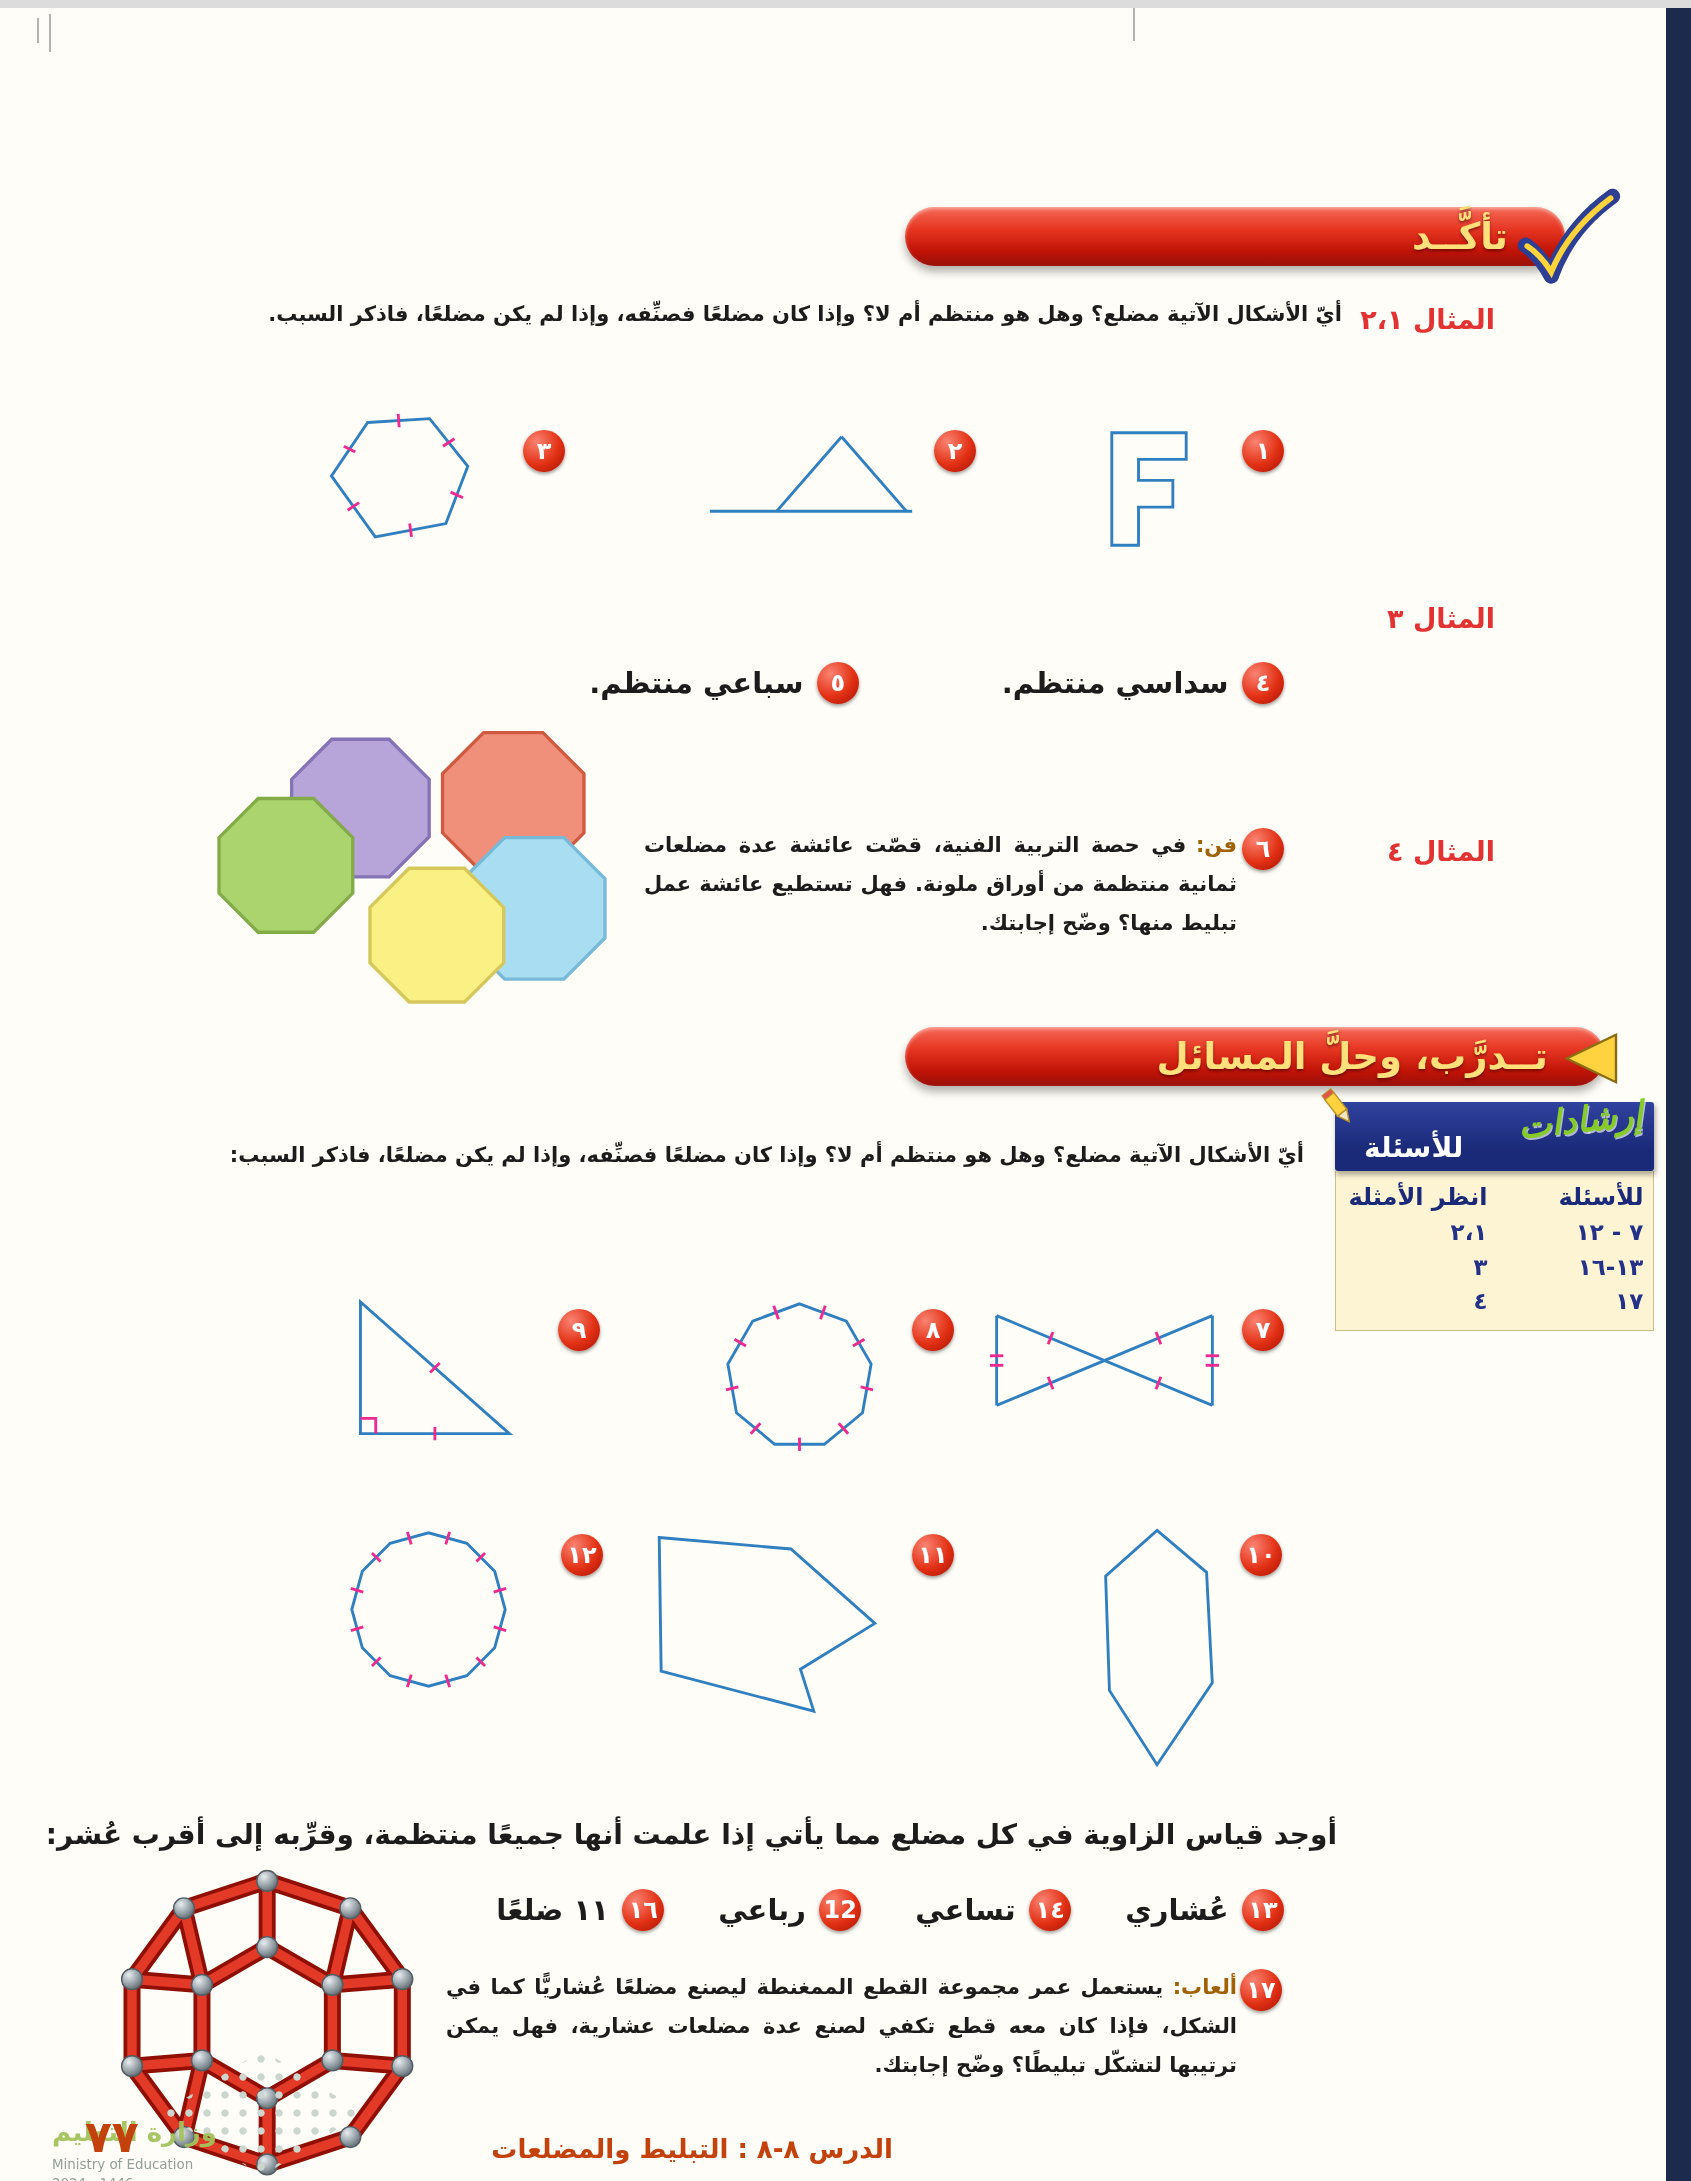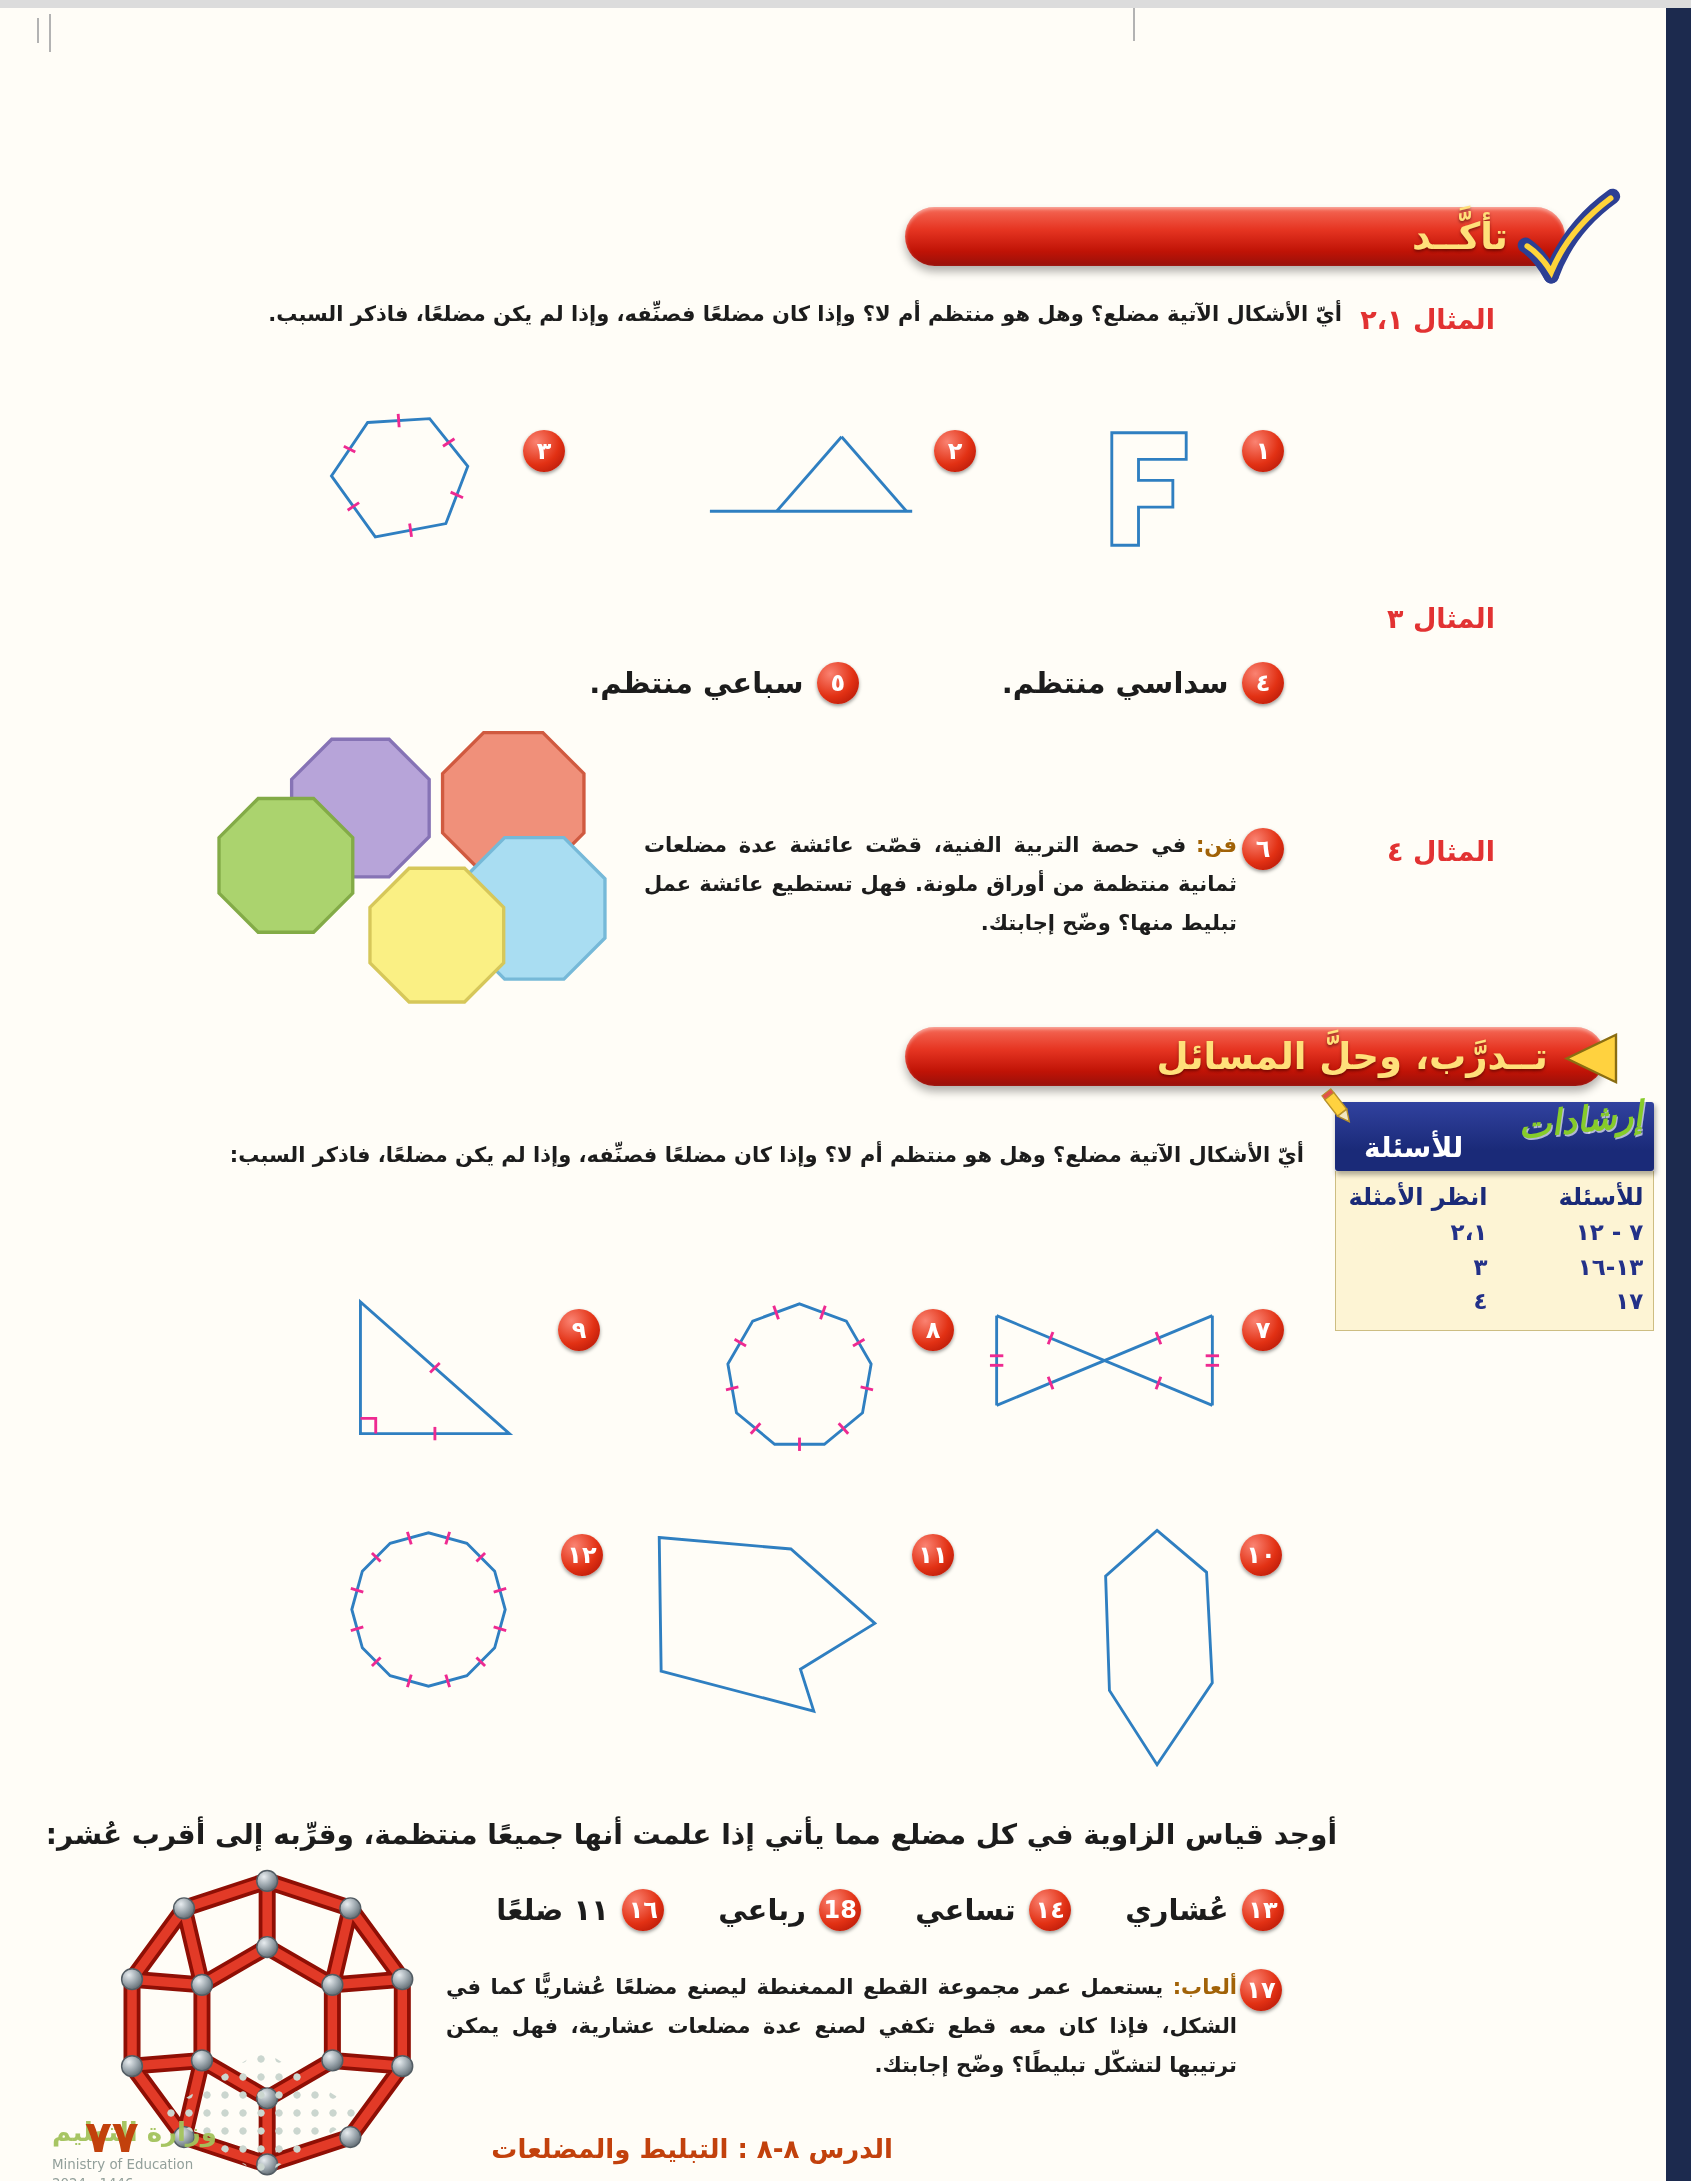--- a/index.html
+++ b/index.html
@@ -253,21 +253,21 @@
   <div class="item-row" style="right:407px;top:1881px;gap:54px">
     <div class="item">
       <div class="ibadge">١٣</div>
       <div class="ilabel">عُشاري</div>
     </div>
     <div class="item">
       <div class="ibadge">١٤</div>
       <div class="ilabel">تساعي</div>
     </div>
     <div class="item">
-      <div class="ibadge">18</div>
+      <div class="ibadge">12</div>
       <div class="ilabel">رباعي</div>
     </div>
     <div class="item">
       <div class="ibadge">١٦</div>
       <div class="ilabel">١١ ضلعًا</div>
     </div>
   </div>
 
   <div class="badge" style="left:1241px;top:1961px">١٧</div>
   <div class="qtext" style="right:454px;top:1960px;width:791px">

